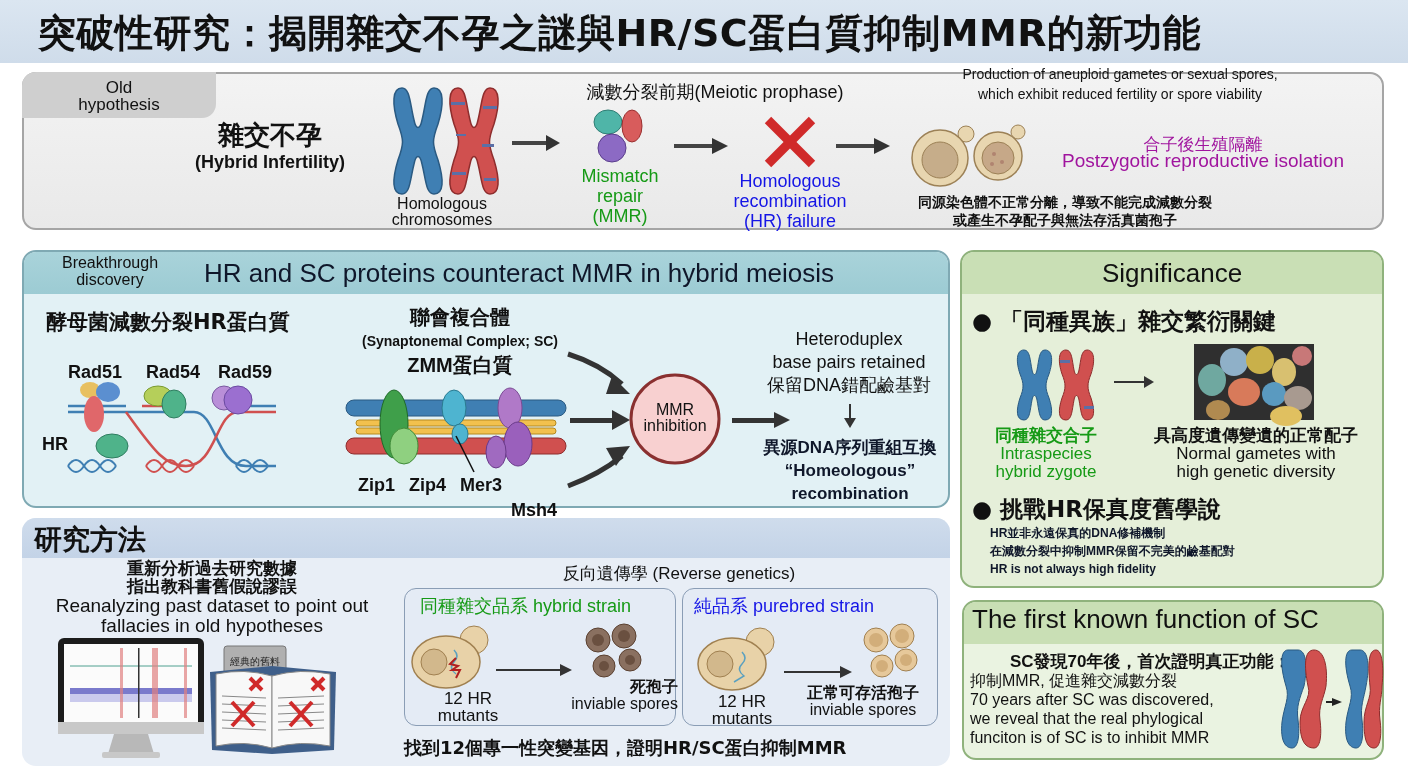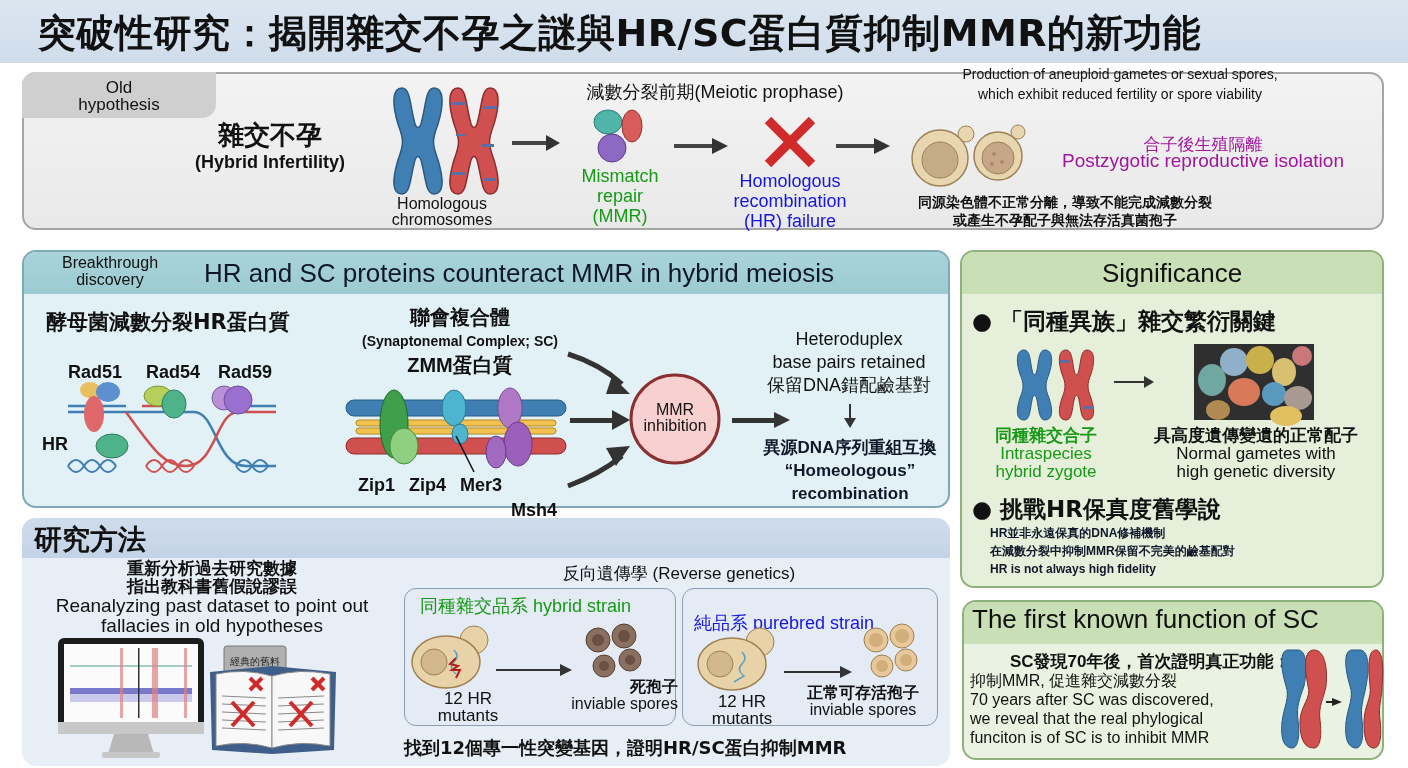--- a/index.html
+++ b/index.html
@@ -346,21 +346,21 @@
 <div class="abs ctr" style="left:428px;top:690px;width:80px;font-size:17px;line-height:17px;">
   <div>12 HR</div>
   <div>mutants</div>
 </div>
 <div class="abs ctr" style="left:538px;top:678px;width:140px;font-size:16px;line-height:17px;text-align:right;">
   <div class="bold">死孢子</div>
   <div>inviable spores</div>
 </div>
 
 <div class="abs sub-box" style="left:682px;top:588px;width:256px;height:138px;"></div>
-<div class="abs blue" style="left:694px;top:594px;font-size:18px;white-space:nowrap;margin-top:17px;">純品系 purebred strain</div>
+<div class="abs blue" style="left:694px;top:594px;font-size:18px;white-space:nowrap;">純品系 purebred strain</div>
 <svg style="left:694px;top:626px;" width="84" height="66">
   <circle cx="66" cy="16" r="14" fill="#e8d2a8" stroke="#a08050"></circle>
   <ellipse cx="38" cy="38" rx="34" ry="26" fill="#e8d2a8" stroke="#a08050" stroke-width="1.5"></ellipse>
   <circle cx="26" cy="38" r="13" fill="#d2b88c" stroke="#a08050"></circle>
   <path d="M48,26 q6,6 0,12 q-6,6 2,12 l-10,6" stroke="#5aa0c0" stroke-width="1.5" fill="none"></path>
 </svg>
 <svg style="left:784px;top:666px;" width="70" height="12">
     <rect x="0" y="5" width="58" height="2" fill="#333"></rect>
     <polygon points="56,0 68,6 56,12" fill="#333"></polygon>
   </svg>

